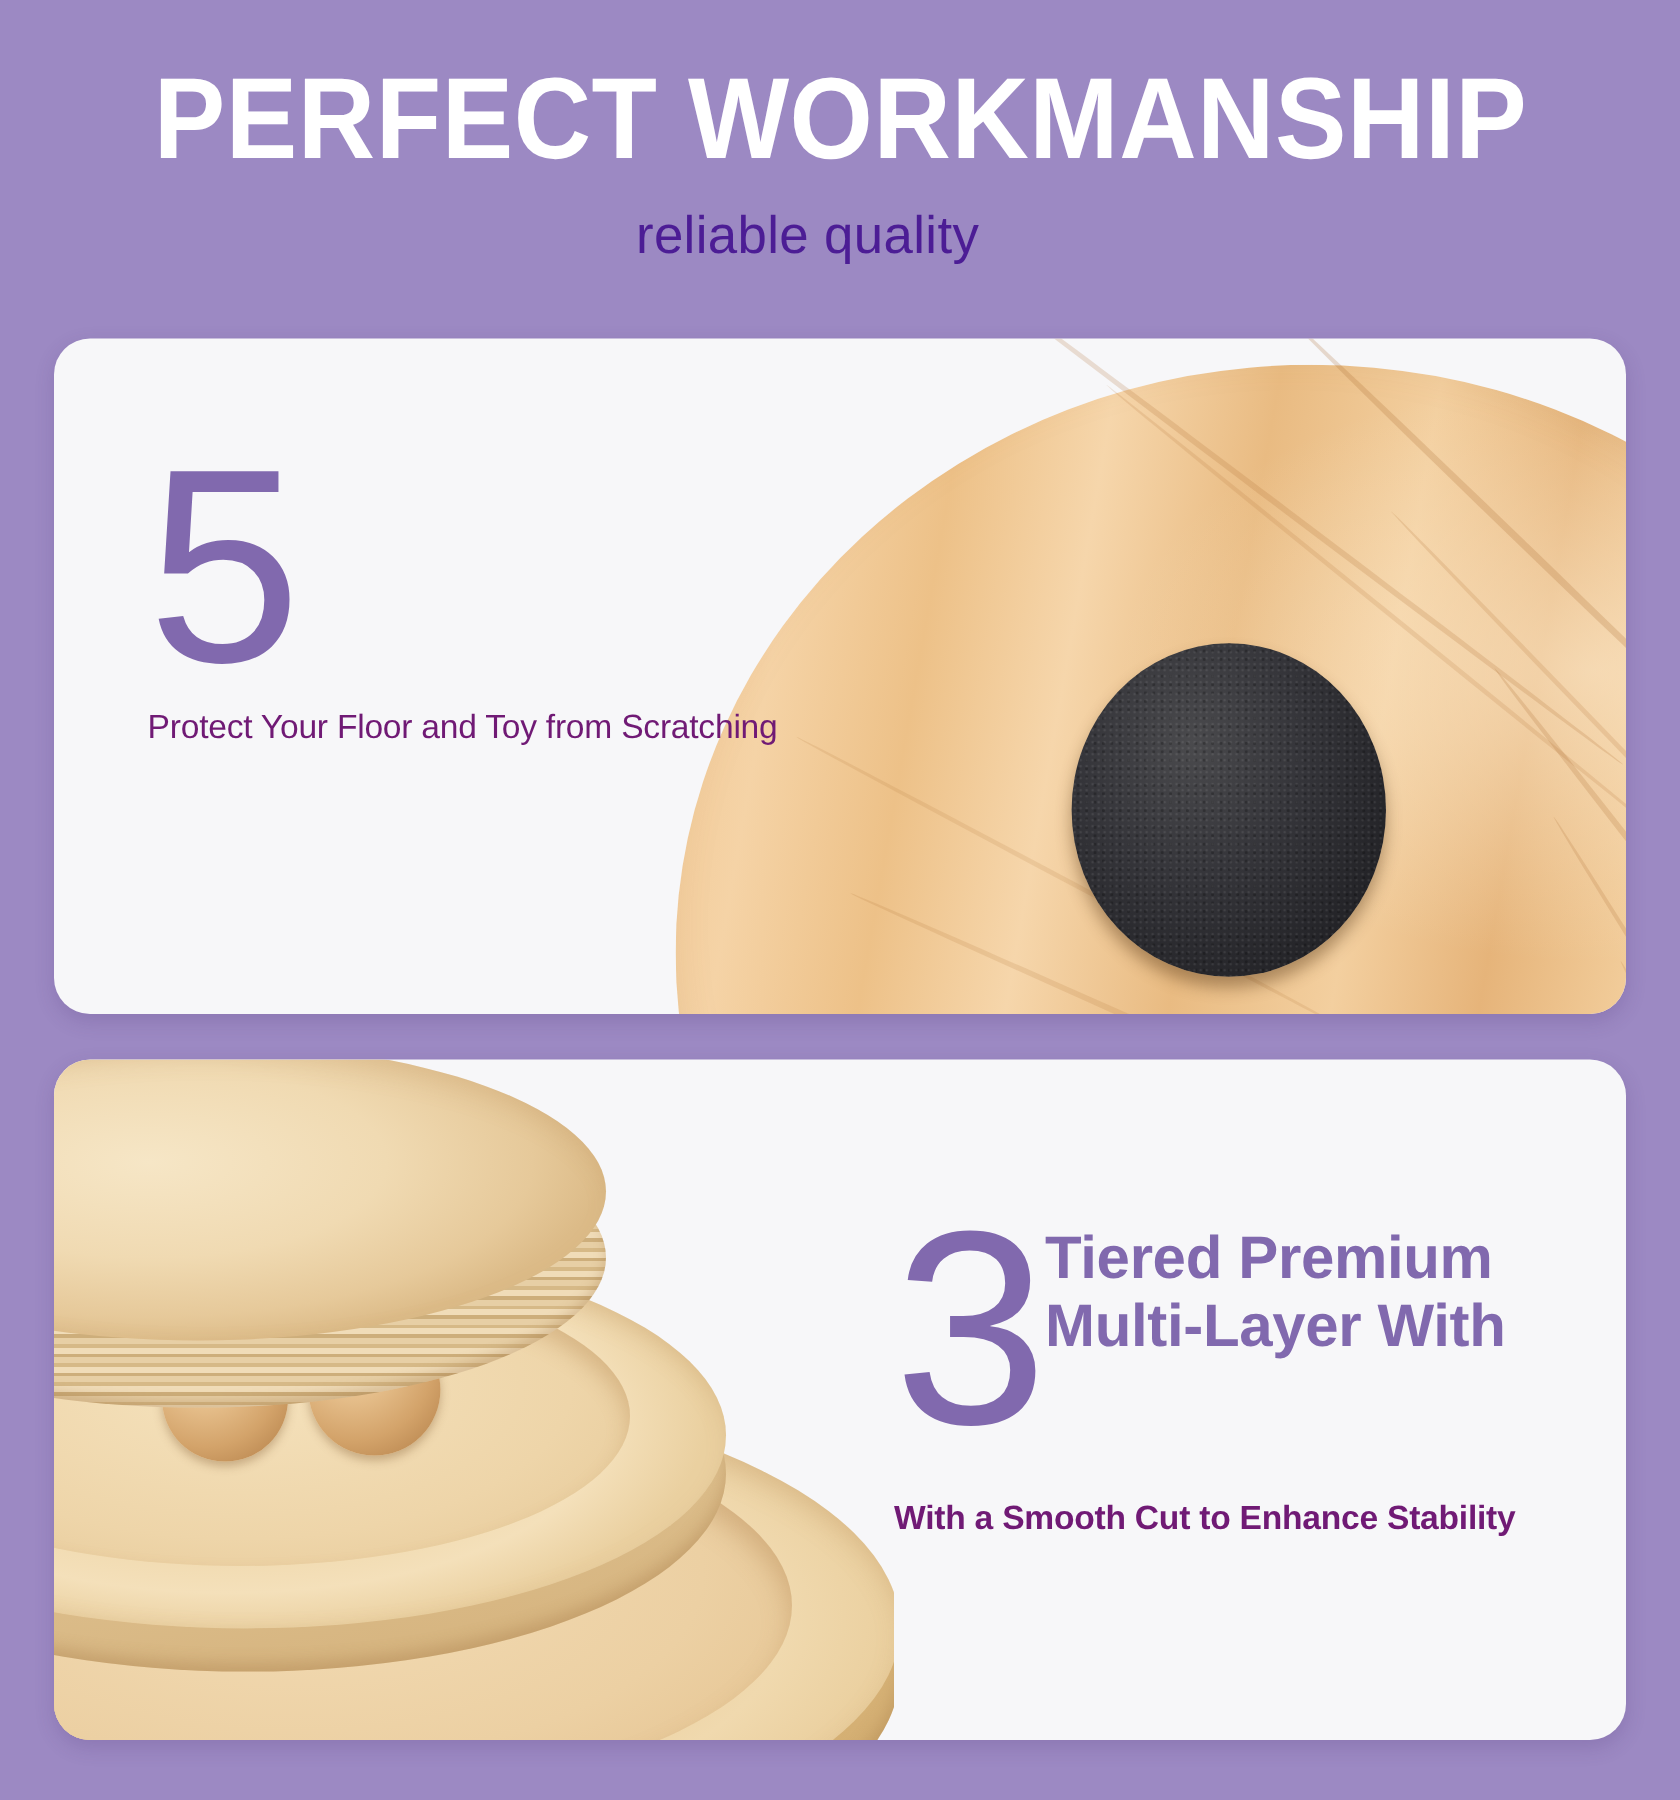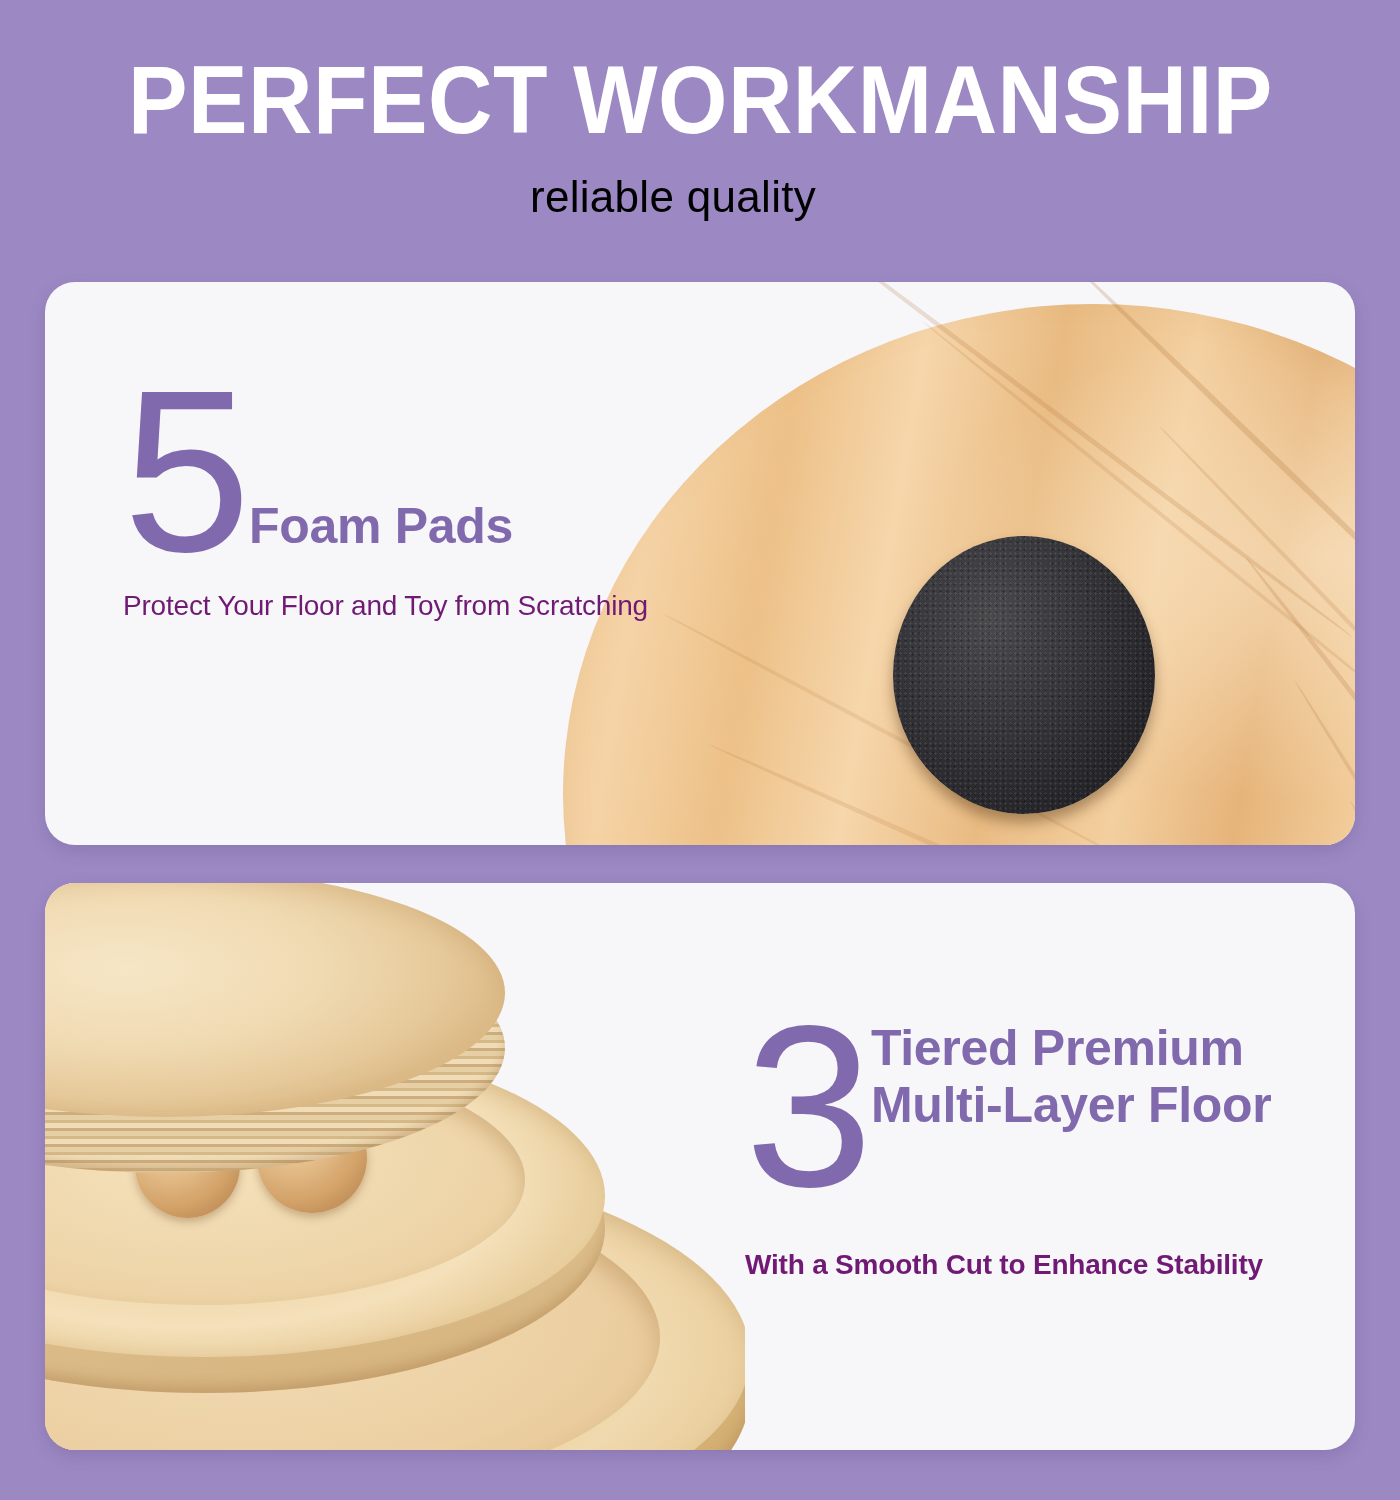--- a/index.html
+++ b/index.html
@@ -57,21 +57,21 @@
   }
 
   .subtitle {
     position: absolute;
     top: 172px;
     left: 0;
     width: 1346px;
     text-align: center;
     font-size: 44px;
     font-weight: 300;
-    color: #000000;
+    color: #4c1d95;
     letter-spacing: 0.3px;
   }
 
   
   .card {
     position: absolute;
     background: #f7f7f9;
     border-radius: 30px;
     box-shadow: 0 6px 16px rgba(70, 45, 110, 0.18);
     overflow: hidden;
@@ -309,21 +309,20 @@
       <div class="grain" style="left:120px; top:560px; width:600px; height:5px; transform:rotate(24deg); background:rgba(176,112,52,0.16);"></div>
       <div class="grain" style="left:640px; top:540px; width:390px; height:4px; transform:rotate(58deg); background:rgba(168,104,46,0.19);"></div>
       <div class="grain" style="left:700px; top:640px; width:330px; height:5px; transform:rotate(62deg); background:rgba(176,112,52,0.17);"></div>
       <div class="foam-pad"></div>
     </div>
   </div>
 
   <div class="text-block tb-top">
     <div class="headline">
       <span class="big-number">5</span>
-      <span class="headline-label">Foam Pads</span>
     </div>
     <div class="desc">Protect Your Floor and Toy from Scratching</div>
   </div>
 </div>
 
 <div class="card card-bottom">
 
   <div class="photo-bottom">
     <div class="tier tier-3-base"></div>
     <div class="tier tier-3-top"></div>
@@ -339,17 +338,17 @@
     <div class="ball ball-1"></div>
     <div class="ball ball-2"></div>
 
     <div class="tier tier-1-edge"></div>
     <div class="tier tier-1-top"></div>
   </div>
 
   <div class="text-block tb-bottom">
     <div class="headline">
       <span class="big-number">3</span>
-      <span class="headline-label">Tiered Premium Multi-Layer Floor</span>
+      <span class="headline-label">Tiered Premium Multi-Layer With</span>
     </div>
     <div class="desc">With a Smooth Cut to Enhance Stability</div>
   </div>
 </div>
 
 </body></html>

